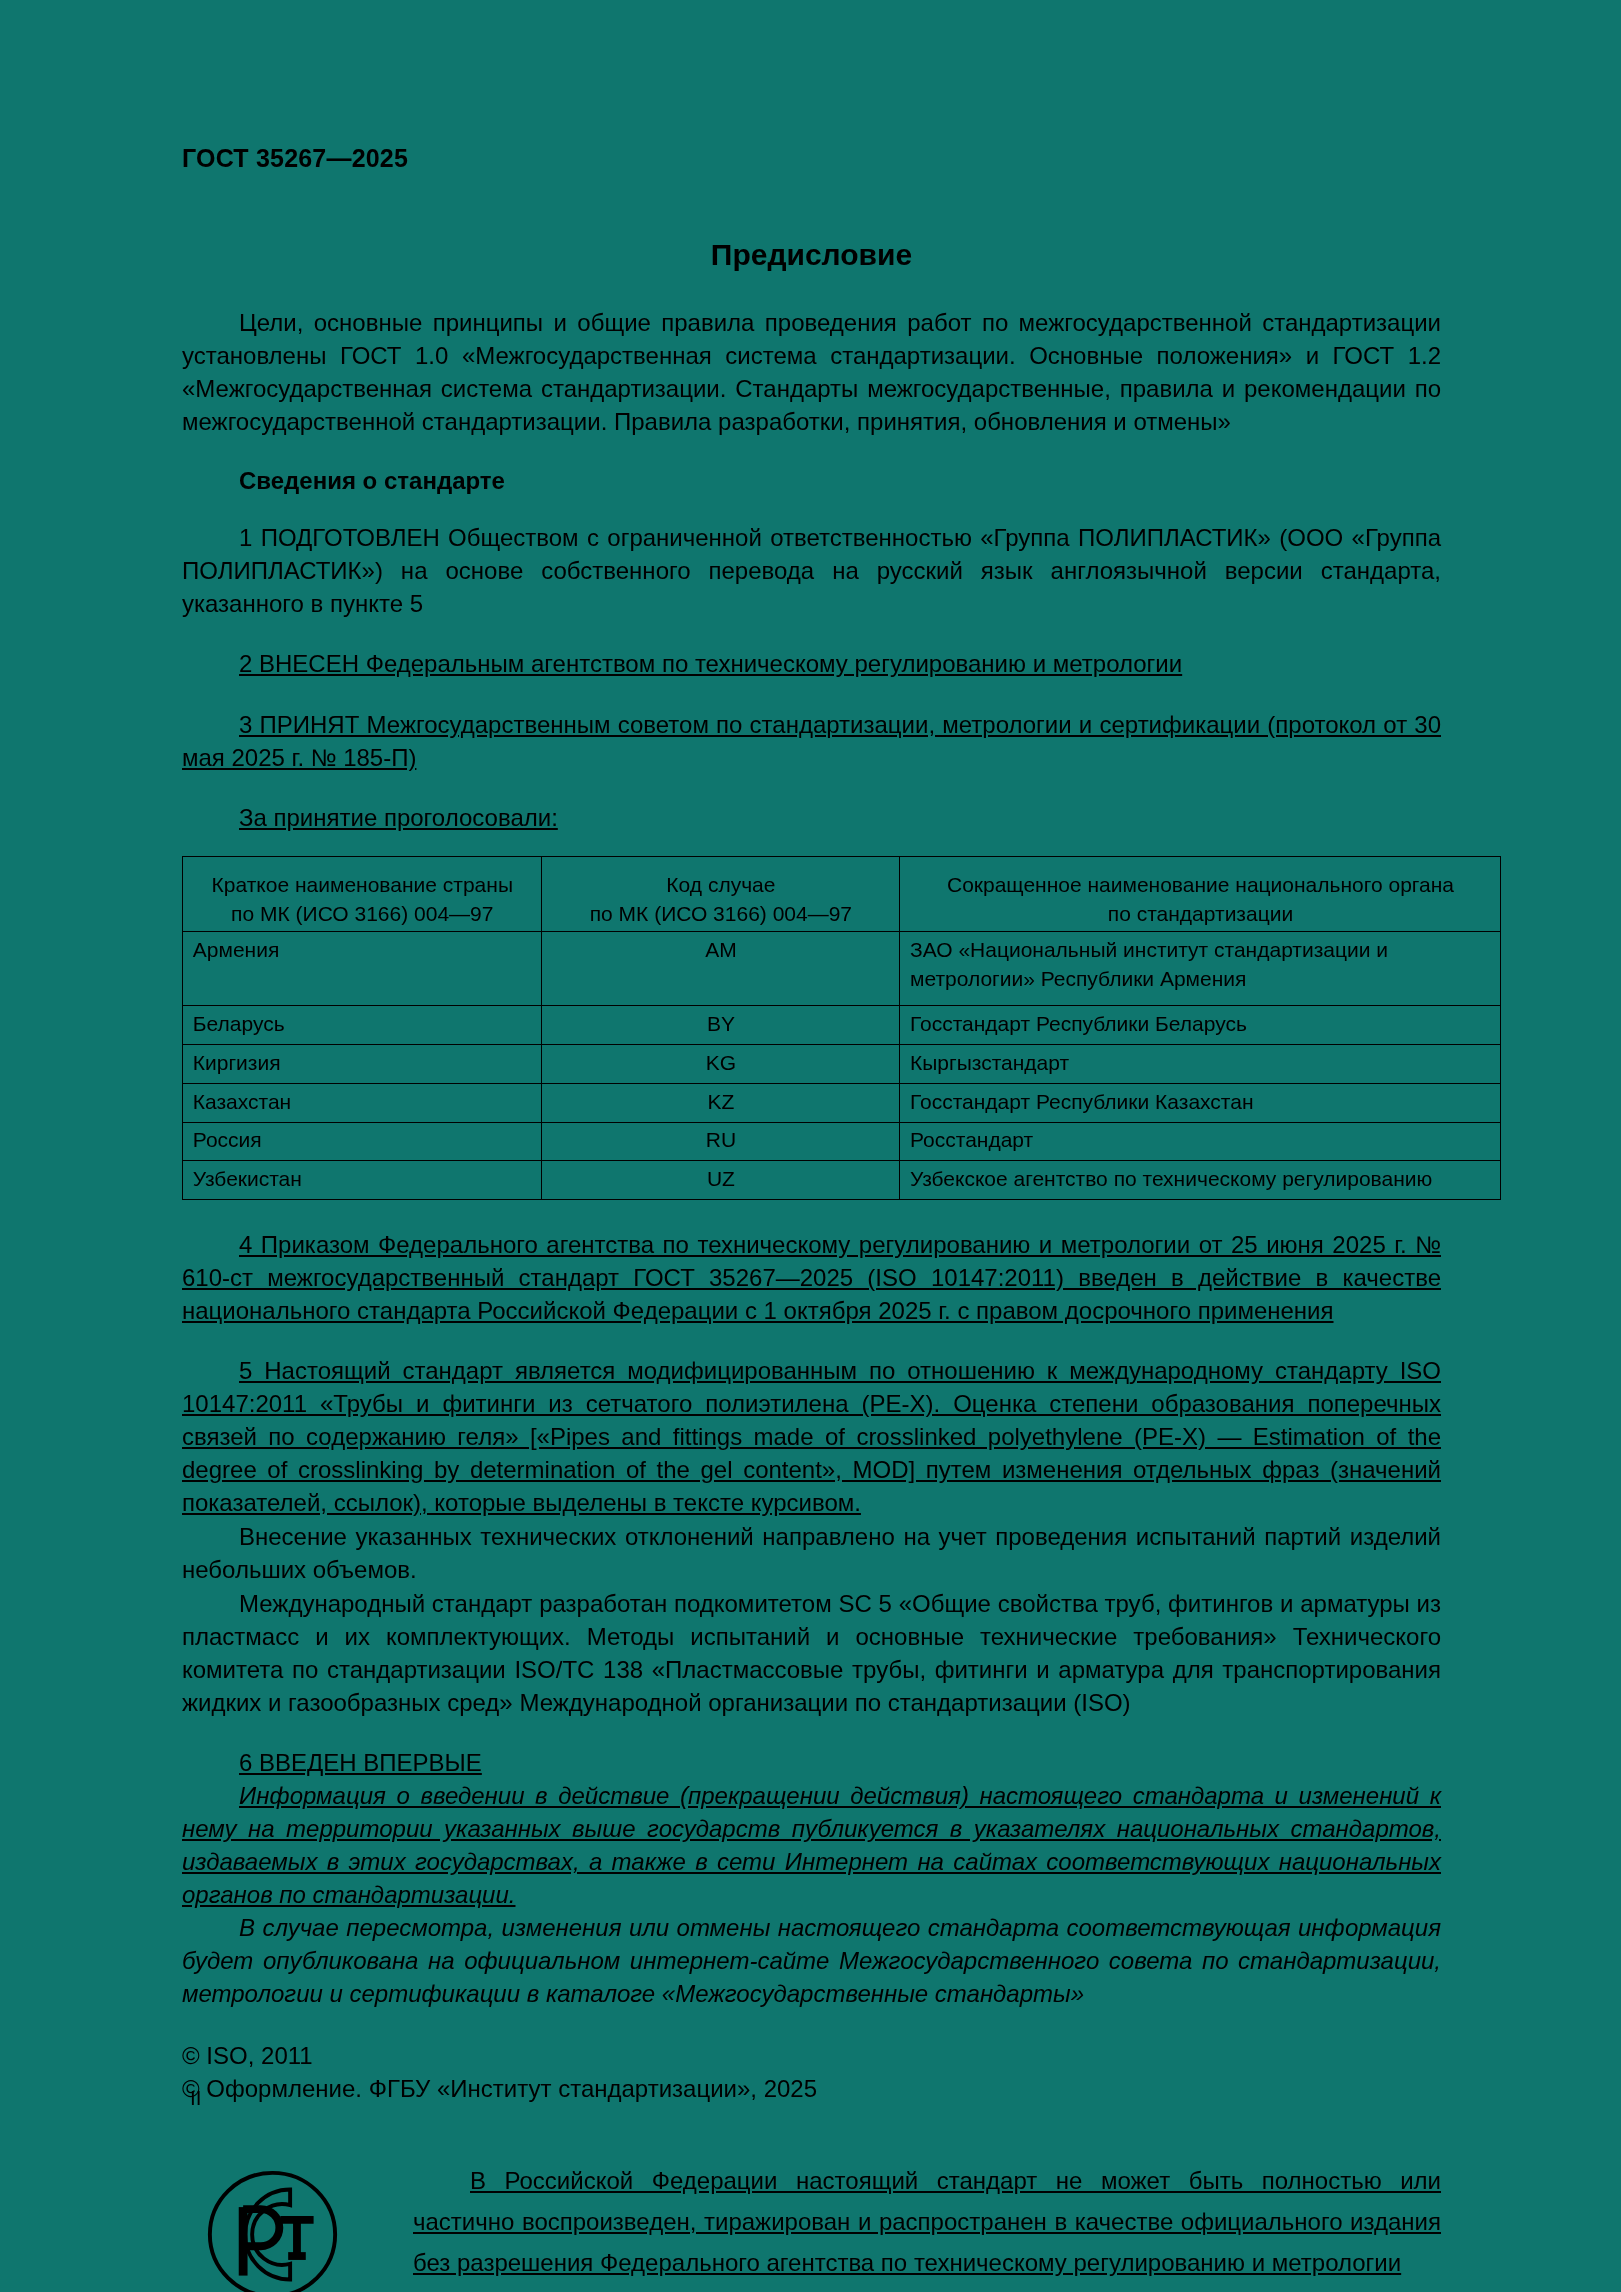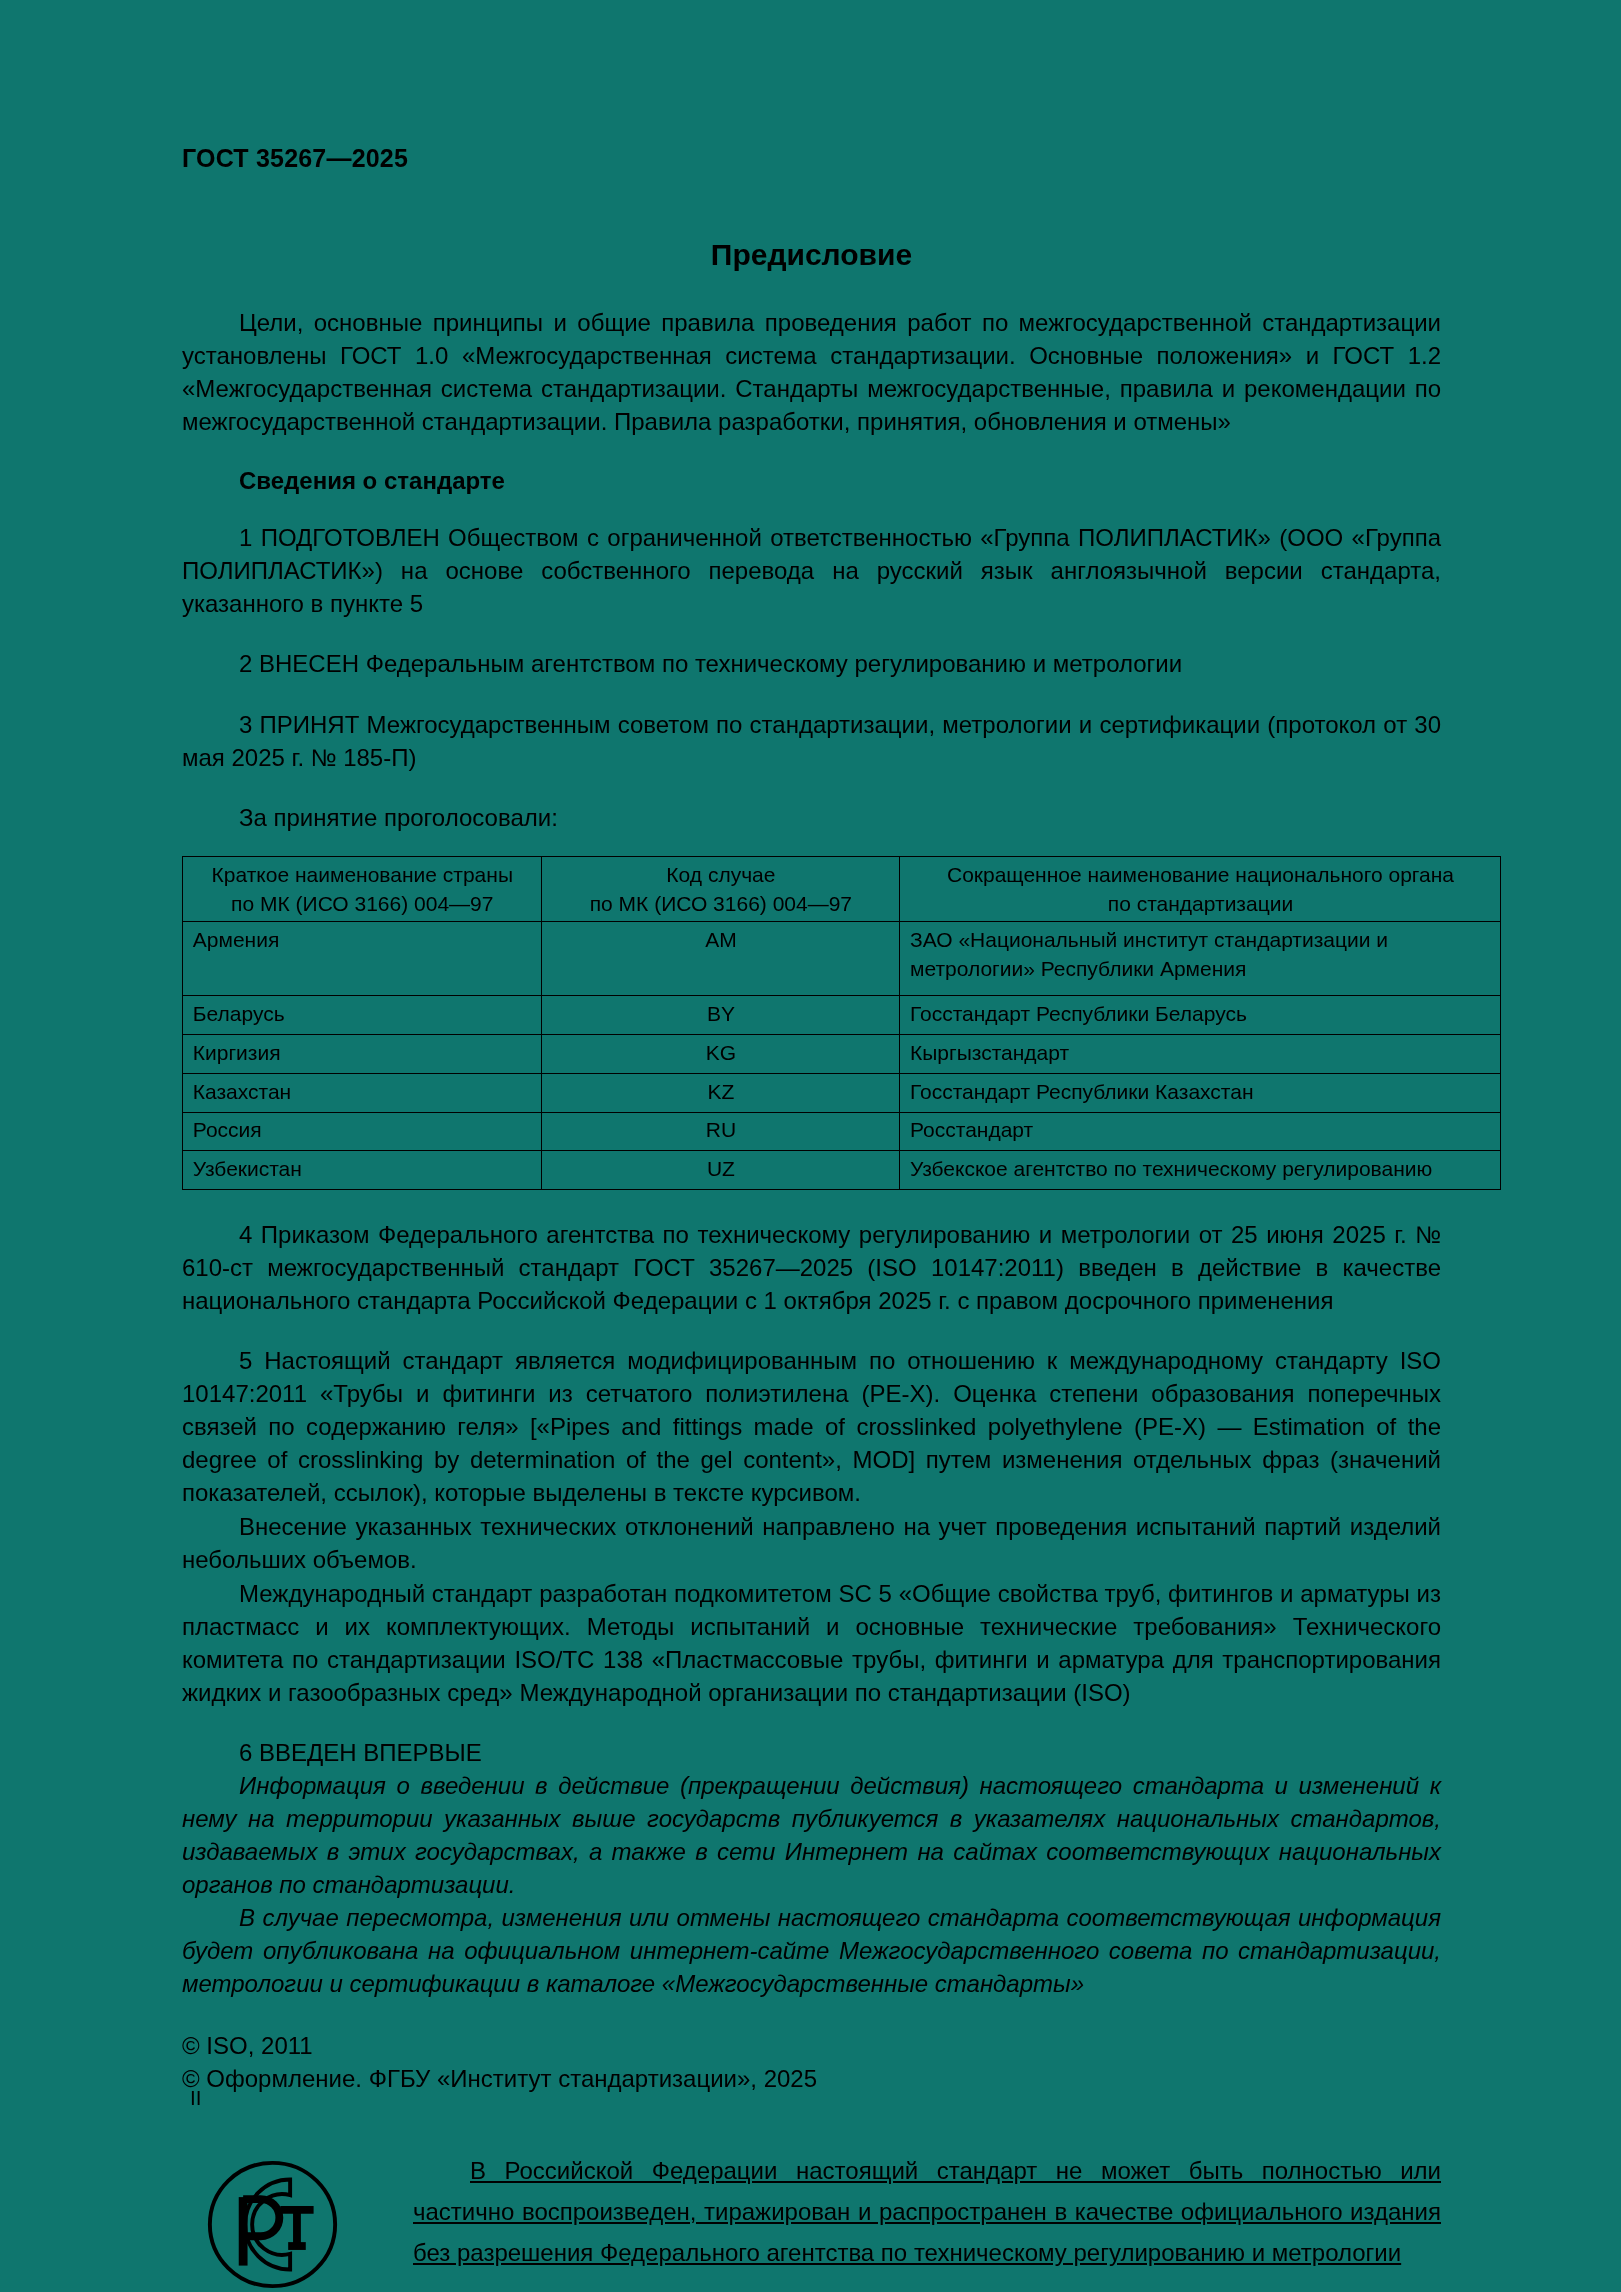--- a/index.html
+++ b/index.html
@@ -48,21 +48,21 @@
   
   p.para {
     font-size: 24px;
     line-height: 33px;
     margin: 0;
     text-align: justify;
     text-justify: inter-word;
     hyphens: none;
   }
   p.indent { text-indent: 57px; }
-  p.gap-before { margin-top: 27.4px; }
+  p.gap-before { margin-top: 27.4px; text-decoration: underline; }
   p.gap-before-sm { margin-top: 1px; }
   .sub-head {
     font-size: 24px;
     font-weight: bold;
     margin: 29px 0 25.5px 0;
     text-indent: 57px;
     line-height: 1.2;
   }
   p.ital {
     font-style: italic;
@@ -82,21 +82,21 @@
   table.countries td, table.countries th {
     border: 1.6px solid #000;
     font-size: 21px;
     line-height: 29px;
     font-weight: normal;
     vertical-align: top;
     padding: 2.9px 8.8px 2.9px 9.8px;
   }
   table.countries thead th {
     text-align: center;
-    padding-top: 3px;
+    padding-top: 13px;
     padding-bottom: 3.9px;
   }
   table.countries thead th .l2 { display: block; }
   .col-name { width: 339px; }
   .col-code { width: 339px; text-align: center; }
   .col-body { width: 581px; }
   td.code-cell { text-align: center; }
   tr.row-tall td { height: 67px; }
   tr.row-normal td { height: 32px; }
   td.name-cell, td.body-cell { text-align: left; }

